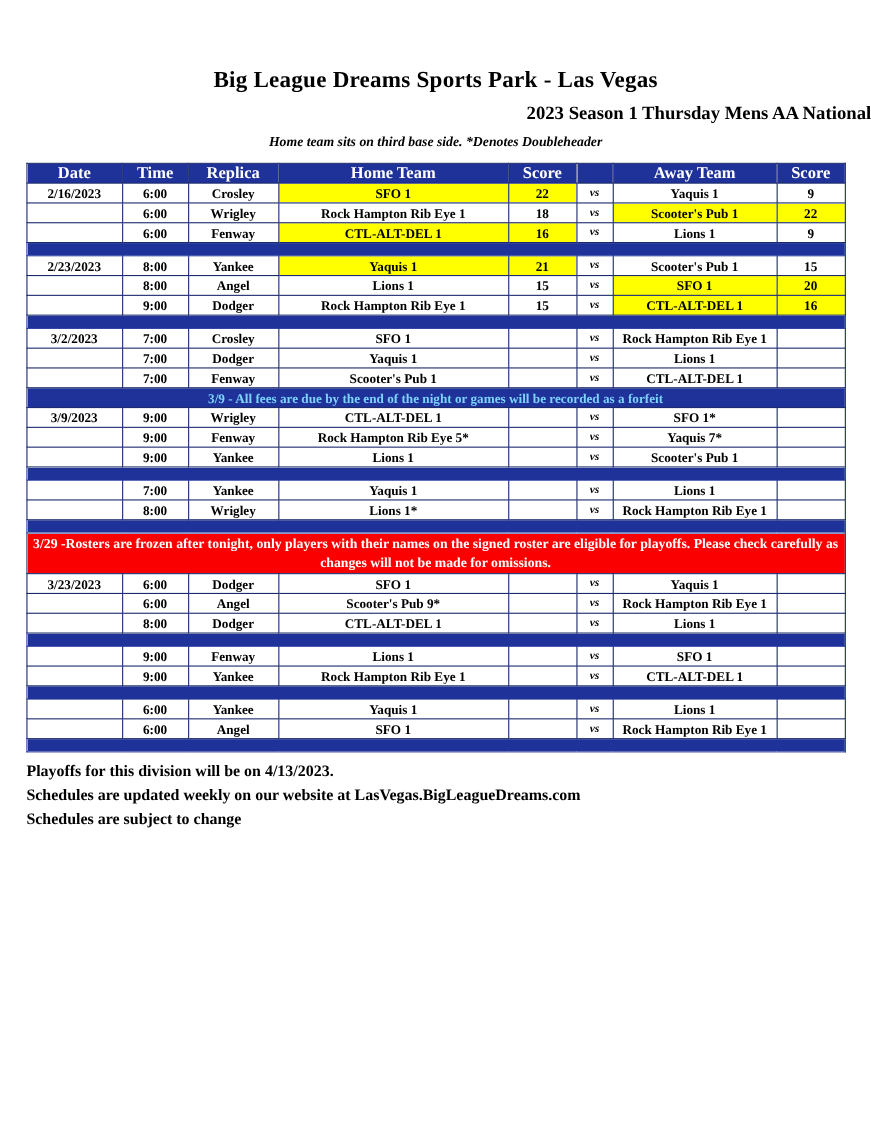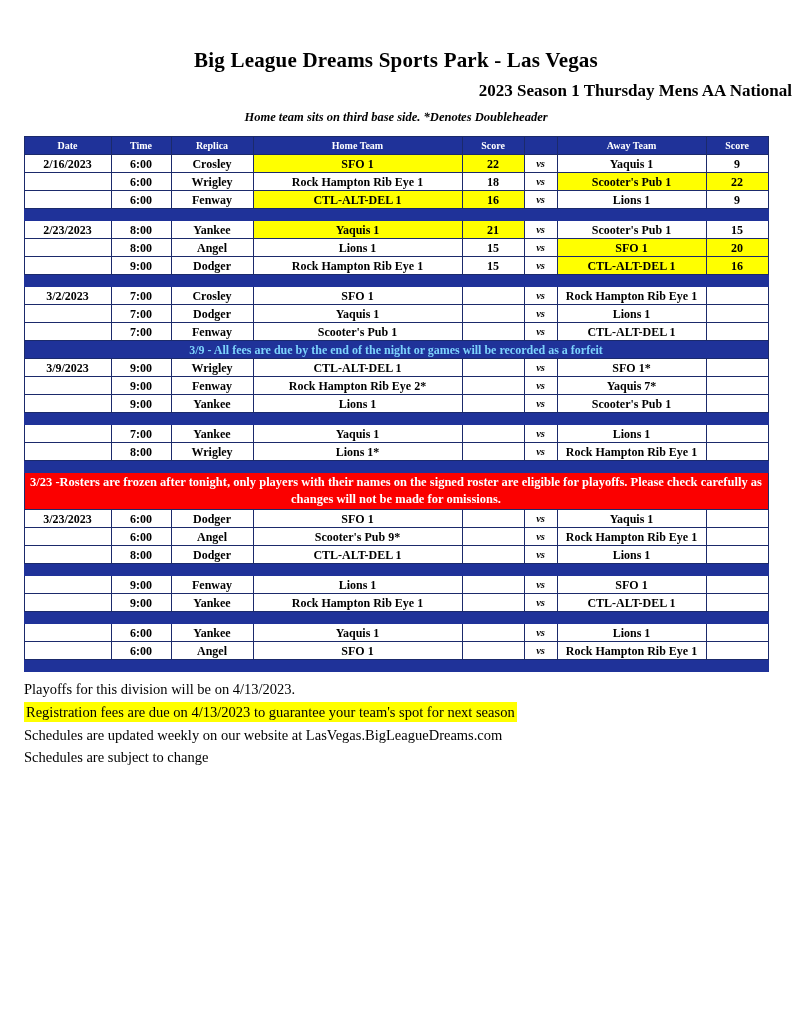--- a/index.html
+++ b/index.html
@@ -15,21 +15,21 @@
   }
   .page {
     position: relative;
     width: 792px;
     height: 1024px;
     box-sizing: border-box;
     padding: 0;
   }
   .titles {
     text-align: center;
-    padding-top: 48px;
+    padding-top: 60px;
   }
   .title-main {
     font-size: 21px;
     font-weight: bold;
     letter-spacing: 0.2px;
   }
   .title-sub {
     font-size: 17px;
     font-weight: bold;
     margin-top: 8px;
@@ -54,21 +54,21 @@
     height: 17px;
     line-height: 16px;
     text-align: center;
     font-weight: bold;
     overflow: hidden;
     white-space: nowrap;
   }
   thead th {
     background: #1f3299;
     color: #ffffff;
-    font-size: 10px;
+    font-size: 15px;
     height: 19px;
   }
   td.vs {
     font-size: 10.5px;
     font-style: italic;
     font-weight: bold;
     margin-top: 16px;
   }
   tr.spacer td {
     background: #1f3299;
@@ -87,21 +87,21 @@
     height: 36px;
     font-size: 12.5px;
     line-height: 17px;
     white-space: normal;
   }
   .hl { background: #ffff00; }
   .footer {
     width: 744px;
     margin: 8px auto 0 auto;
     font-size: 14.5px;
-    font-weight: normal;
+    font-weight: bold;
   }
   .footer div { margin-bottom: 4px; line-height: 18px; }
   .footer .yellow-line {
     background: #ffff00;
     display: block;
     padding: 1px 2px;
     width: fit-content;
   }
   col.c-date { width: 87px; }
   col.c-time { width: 60px; }
@@ -253,21 +253,21 @@
           <td>CTL-ALT-DEL 1</td>
           <td></td>
           <td class="vs">vs</td>
           <td>SFO 1*</td>
           <td></td>
         </tr>
         <tr>
           <td></td>
           <td>9:00</td>
           <td>Fenway</td>
-          <td>Rock Hampton Rib Eye 2*</td>
+          <td>Rock Hampton Rib Eye 5*</td>
           <td></td>
           <td class="vs">vs</td>
           <td>Yaquis 7*</td>
           <td></td>
         </tr>
         <tr>
           <td></td>
           <td>9:00</td>
           <td>Yankee</td>
           <td>Lions 1</td>
@@ -296,21 +296,21 @@
           <td>Lions 1*</td>
           <td></td>
           <td class="vs">vs</td>
           <td>Rock Hampton Rib Eye 1</td>
           <td></td>
         </tr>
         <tr class="spacer">
           <td colspan="8"></td>
         </tr>
         <tr class="notice-red">
-          <td colspan="8">3/23 -Rosters are frozen after tonight, only players with their names on the signed roster are eligible for playoffs.  Please check carefully as changes will not be made for omissions.</td>
+          <td colspan="8">3/29 -Rosters are frozen after tonight, only players with their names on the signed roster are eligible for playoffs.  Please check carefully as changes will not be made for omissions.</td>
         </tr>
         <tr>
           <td>3/23/2023</td>
           <td>6:00</td>
           <td>Dodger</td>
           <td>SFO 1</td>
           <td></td>
           <td class="vs">vs</td>
           <td>Yaquis 1</td>
           <td></td>
@@ -382,20 +382,17 @@
           <td></td>
         </tr>
         <tr class="spacer">
           <td colspan="8"></td>
         </tr>
       </tbody>
   </table>
 
   <div class="footer">
     <div>Playoffs for this division will be on 4/13/2023.</div>
-    <div>
-        <span class="yellow-line">Registration fees are due on 4/13/2023 to guarantee your team's spot for next season</span>
-      </div>
     <div>Schedules are updated weekly on our website at LasVegas.BigLeagueDreams.com</div>
     <div>Schedules are subject to change</div>
   </div>
 
 </div>
 
 </body></html>

